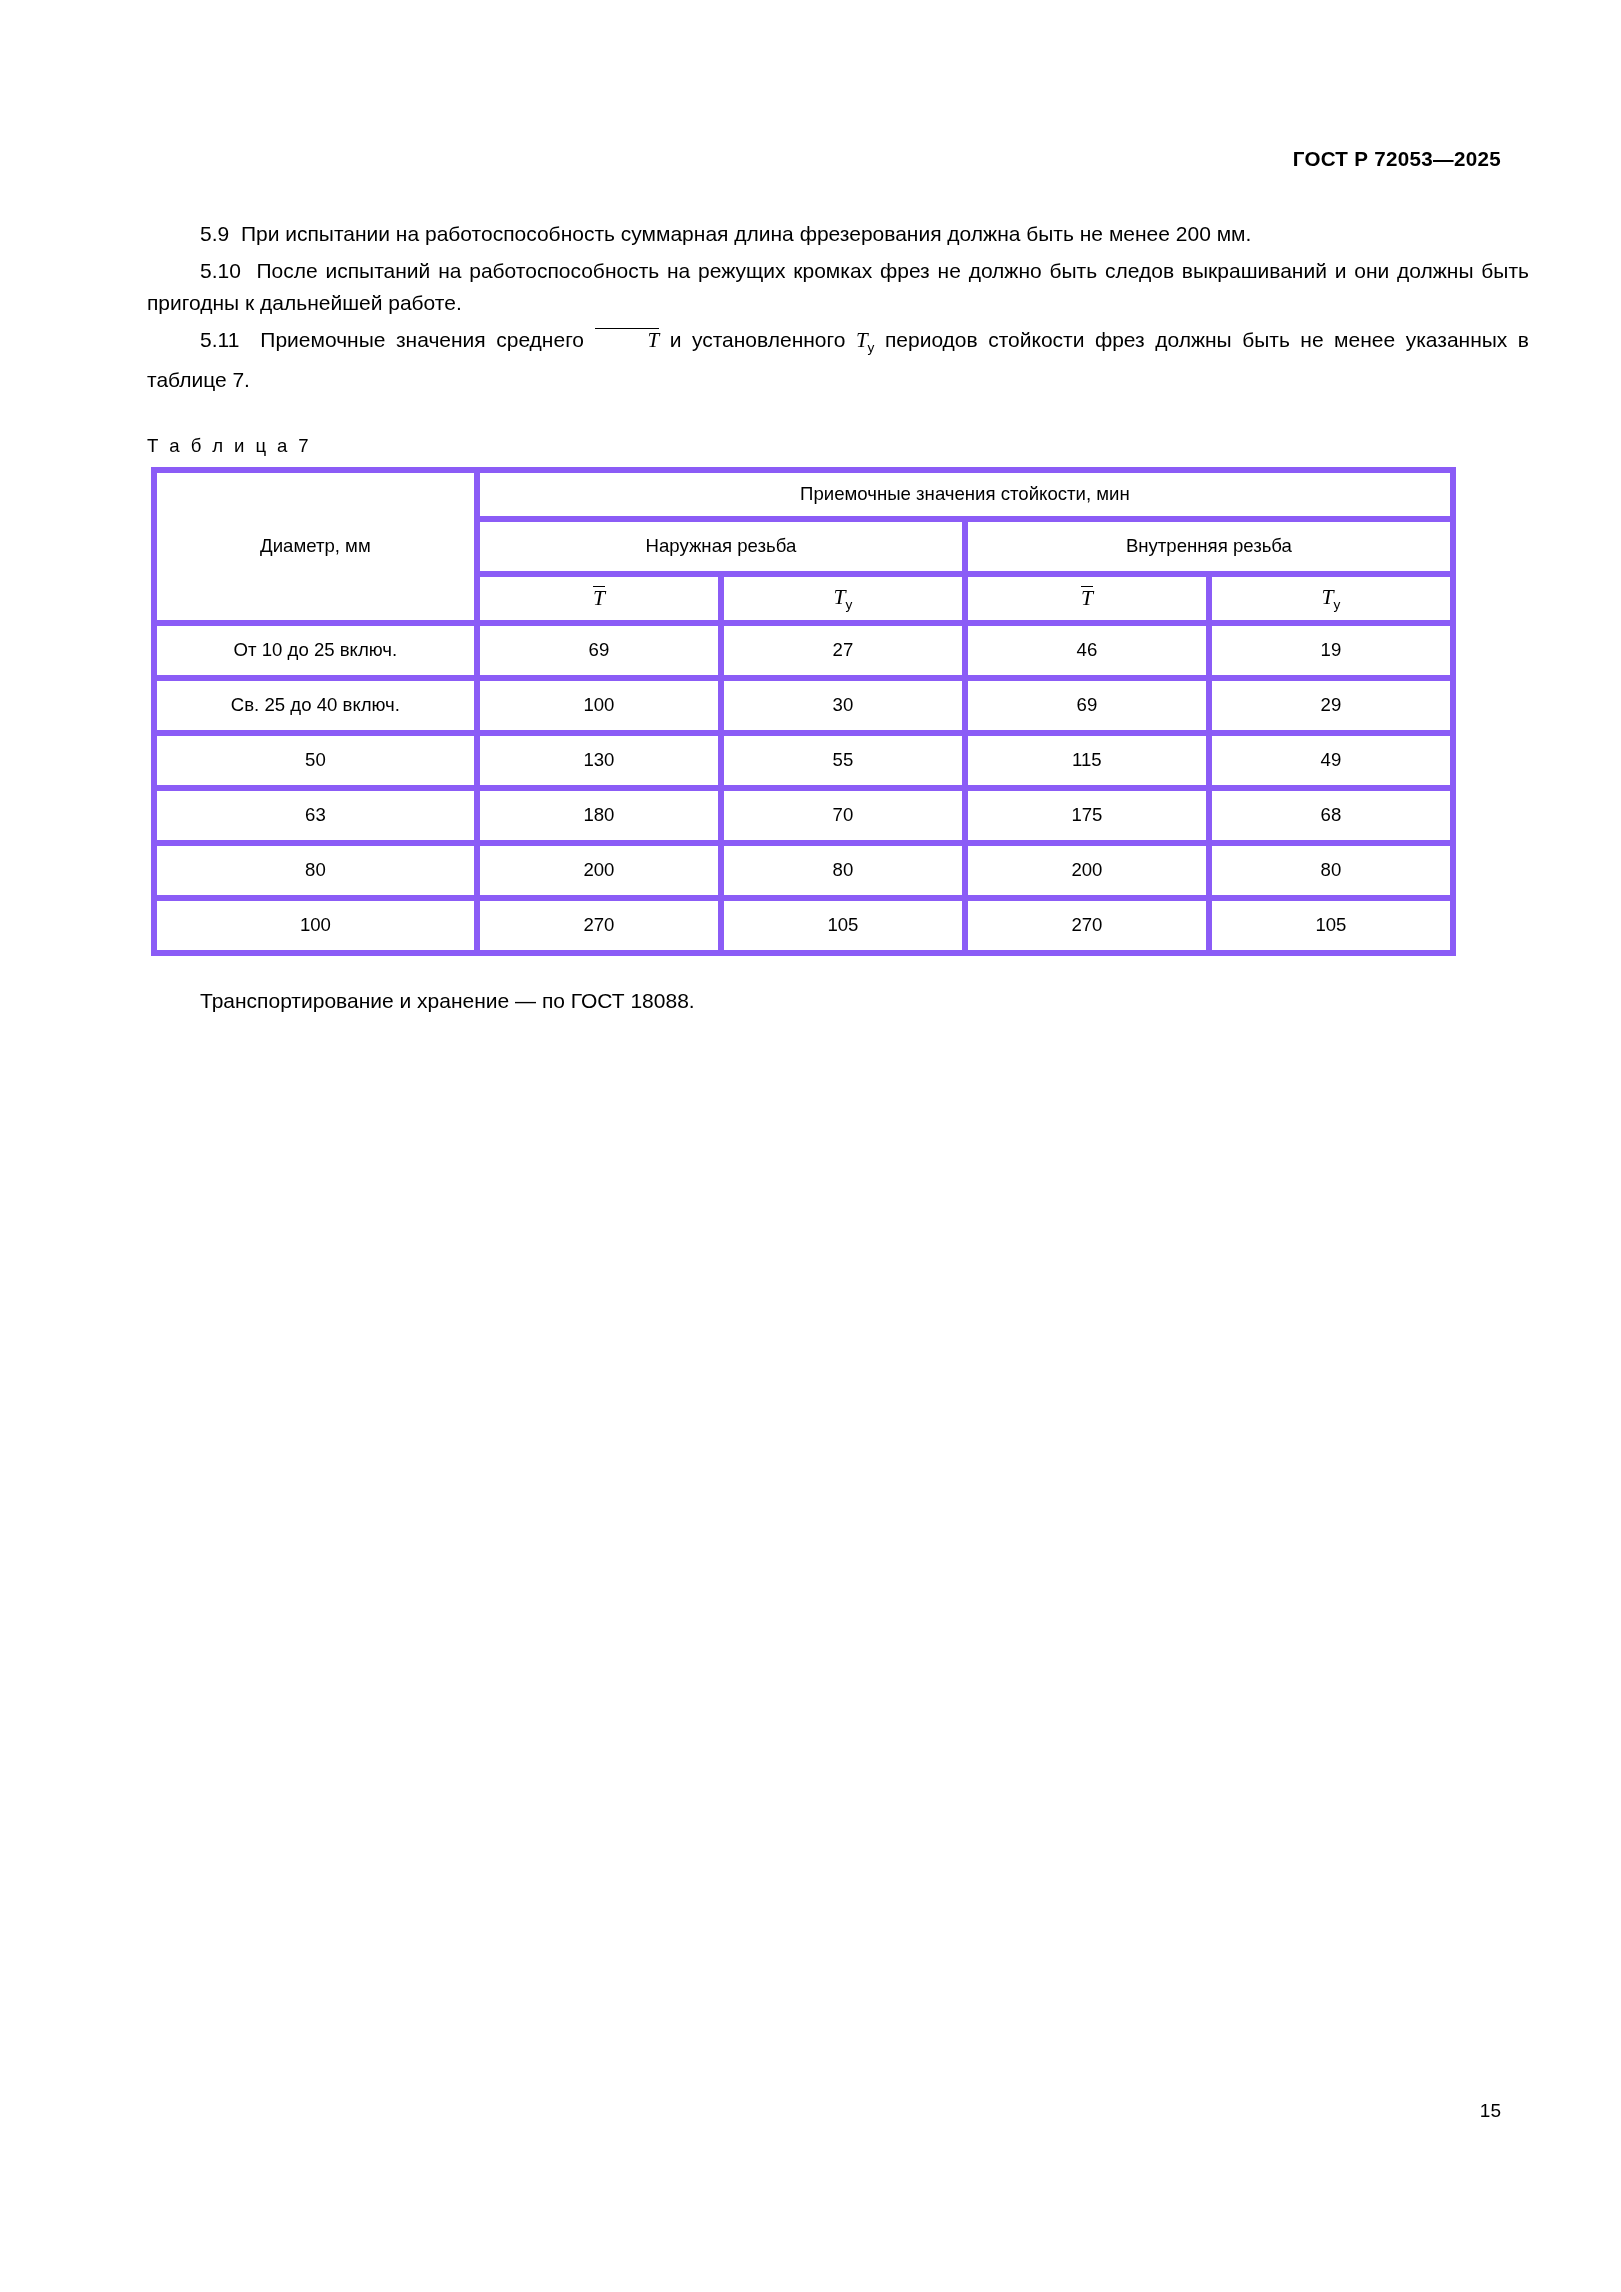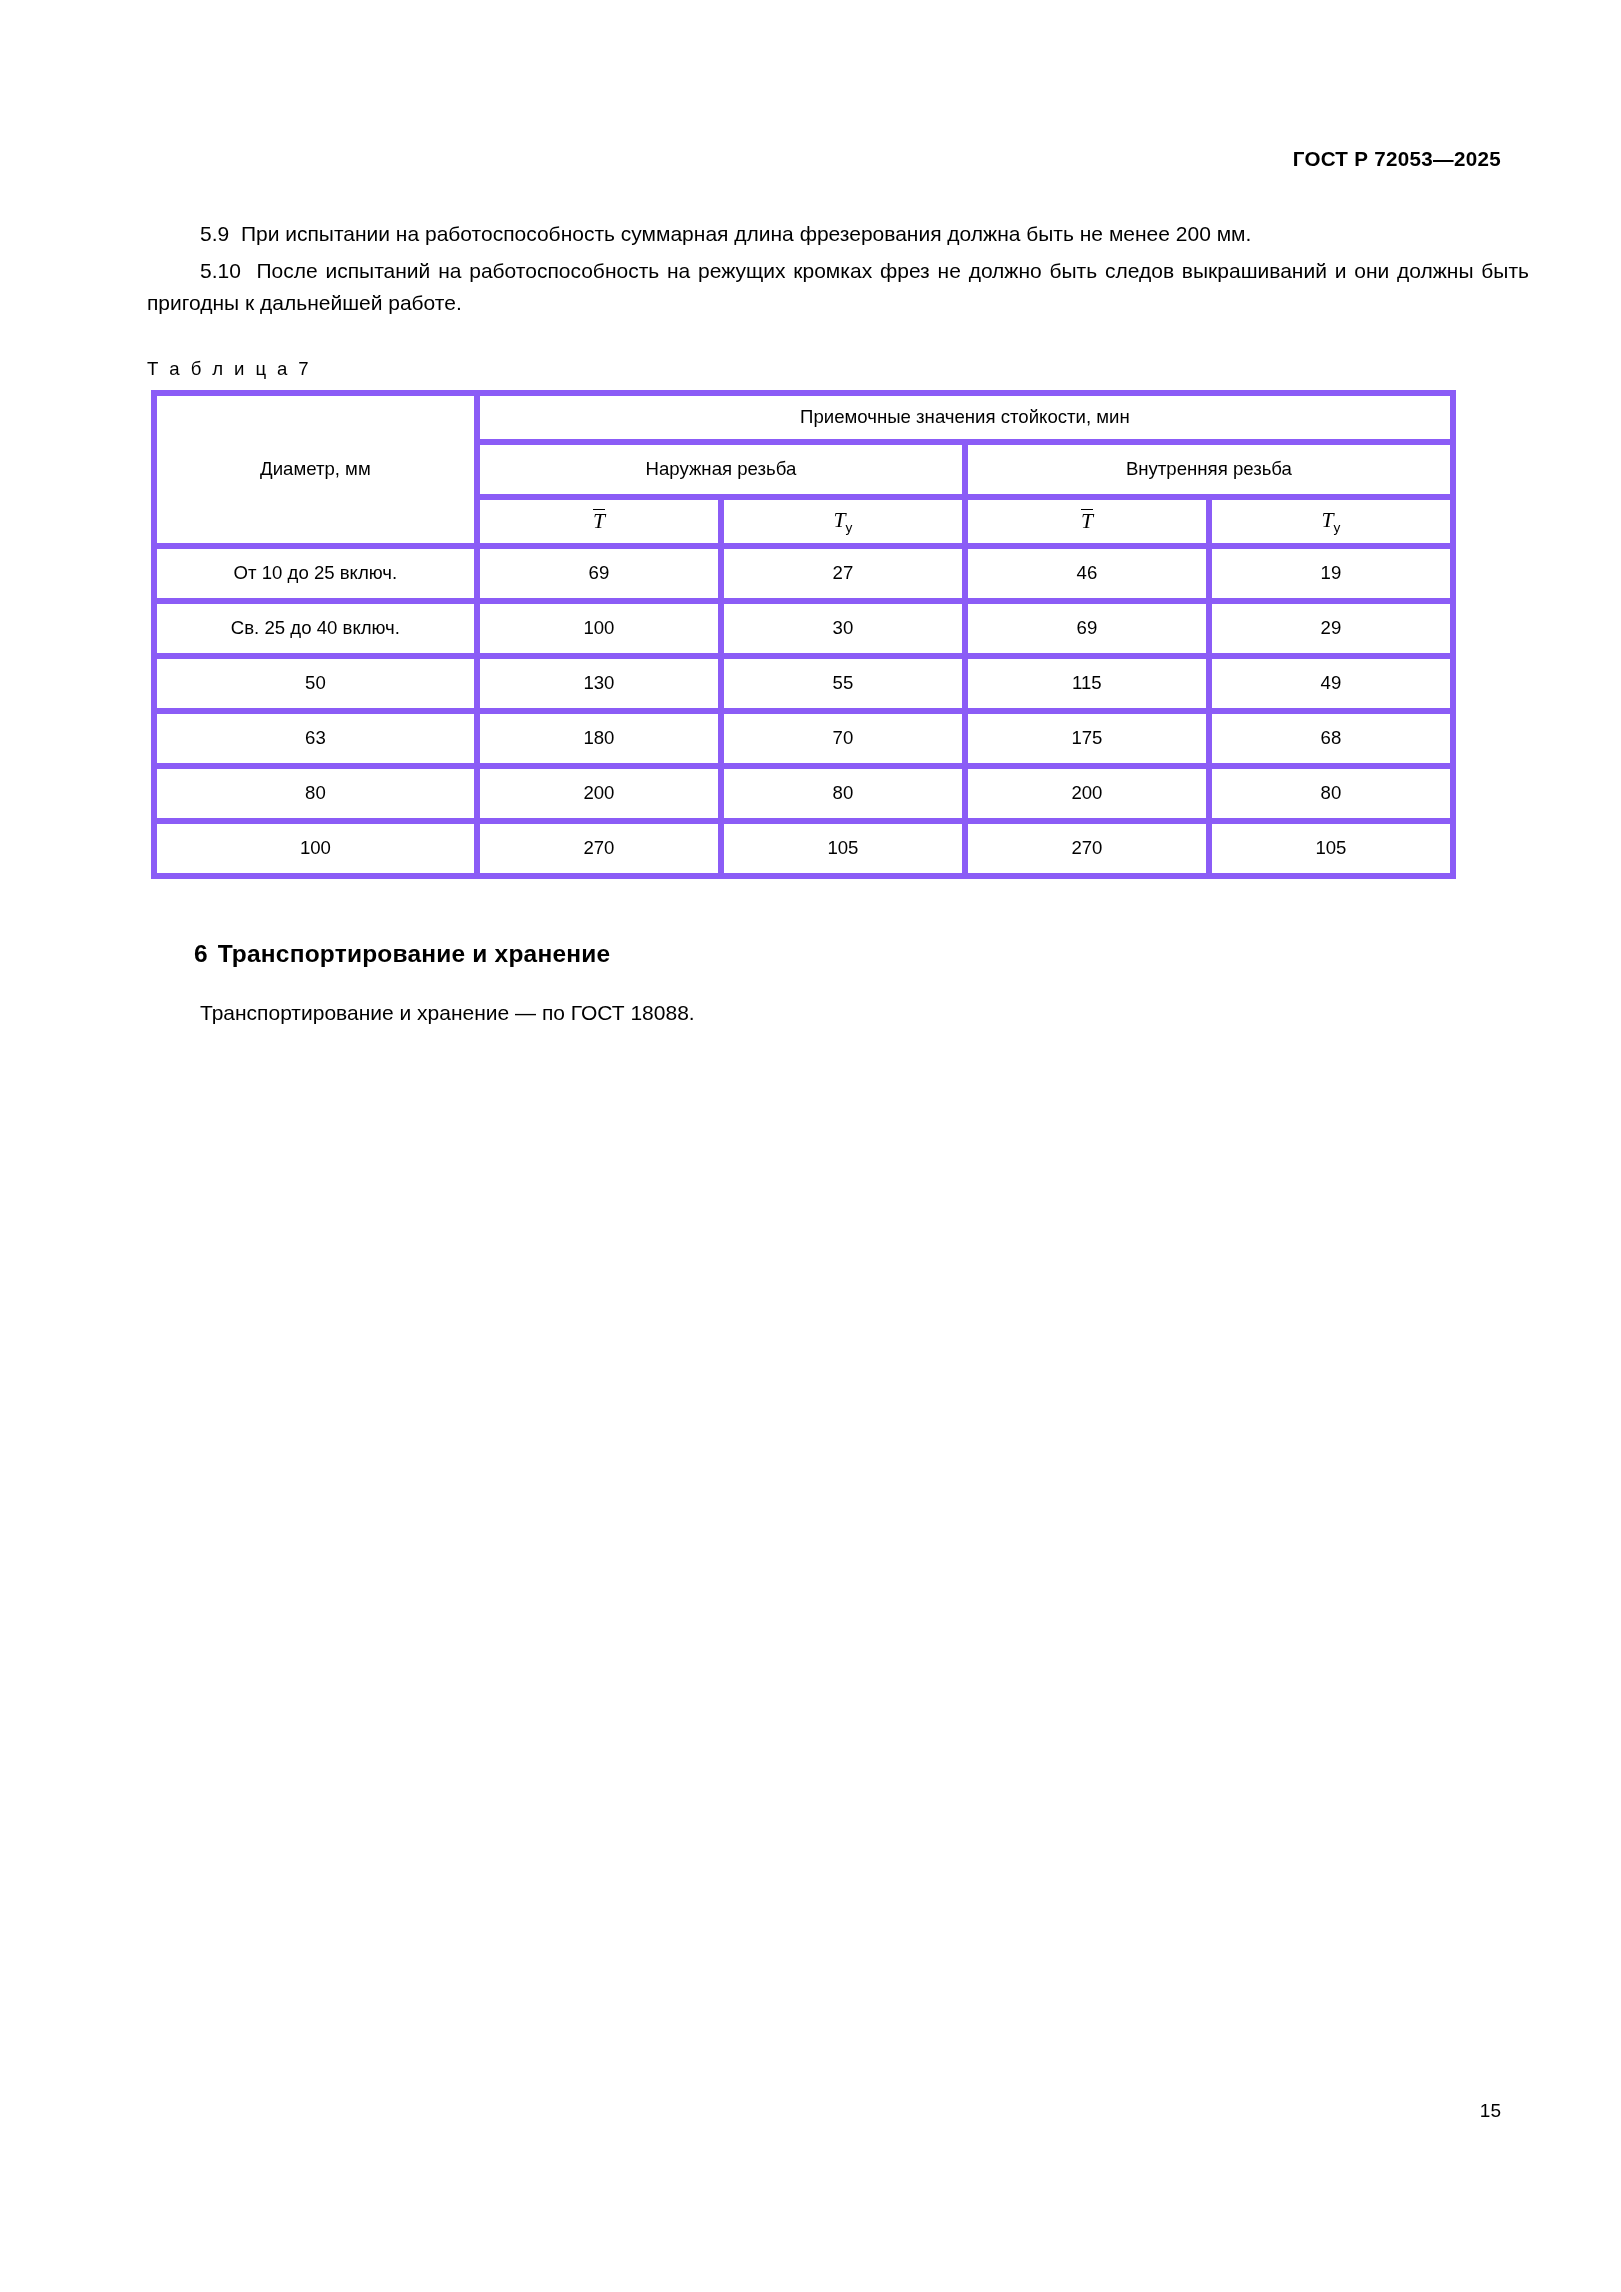--- a/index.html
+++ b/index.html
@@ -136,20 +136,28 @@
     <p class="para">
       <span>5.9</span>&nbsp;
       <span>При испытании на работоспособность суммарная длина фрезерования должна быть не менее 200 мм.</span>
     </p>
 
     <p class="para">
       <span>5.10</span>&nbsp;
       <span>После испытаний на работоспособность на режущих кромках фрез не должно быть следов выкрашиваний и они должны быть пригодны к дальнейшей работе.</span>
     </p>
 
+    <p class="para">
+      <span>5.11</span>&nbsp;
+      <span>Приемочные значения среднего</span>
+      <span class="inline-sym nowrap"><span class="overbar">T</span></span>
+      <span>и установленного</span>
+      <span class="inline-sym nowrap"><span>T</span><sub>у</sub></span>
+      <span>периодов стойкости фрез должны быть не менее указанных в таблице 7.</span>
+    </p>
 
     <div class="tbl-caption">Т а б л и ц а  7</div>
 
     <table class="gost">
       <colgroup>
         <col class="col-d">
           <col class="col-v">
           <col class="col-v">
           <col class="col-v">
           <col class="col-v">
@@ -208,23 +216,20 @@
         <tr>
           <td class="body-cell">100</td>
           <td class="body-cell">270</td>
           <td class="body-cell">105</td>
           <td class="body-cell">270</td>
           <td class="body-cell">105</td>
         </tr>
       </tbody>
     </table>
 
-    <h2 class="section">
-      <span class="num">6</span><span>Транспортирование и хранение</span>
-    </h2>
 
     <p class="section-body">Транспортирование и хранение — по ГОСТ 18088.</p>
 
   </div>
 
   <div class="page-number">15</div>
 
 </div>
 
 

